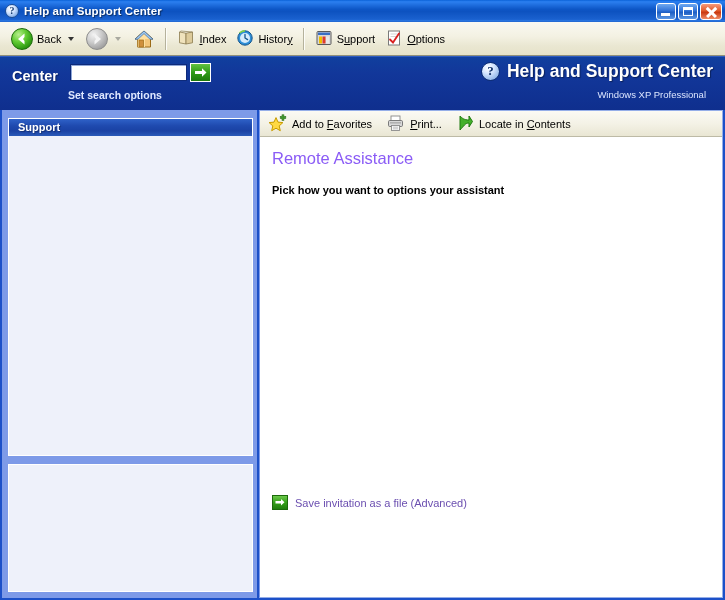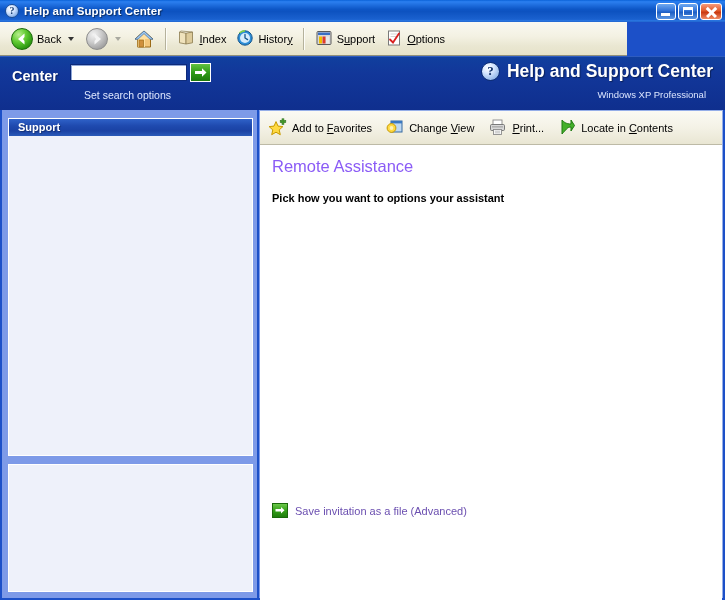--- a/index.html
+++ b/index.html
@@ -107,21 +107,21 @@
     width: 13px; height: 2.5px;
     background: #ffffff;
   }
   .win-btn.close .x1 { transform: rotate(45deg); }
   .win-btn.close .x2 { transform: rotate(-45deg); }
 
   
   .toolbar {
     position: absolute;
     left: 0; top: 22px;
-    width: 627px;
+    width: 725px;
     height: 34px;
     background: linear-gradient(180deg, #faf9f2 0%, #f3f1e2 45%, #eae7d2 72%, #e6e2c9 100%);
     display: flex;
     align-items: center;
     box-sizing: border-box;
     padding-left: 6px;
     border-bottom: 1px solid #8f8f7a;
   }
   .tb-item {
     display: flex;
@@ -215,24 +215,25 @@
     left: 190px; top: 63px;
     width: 21px; height: 19px;
     background: linear-gradient(180deg, #63c242 0%, #2f9c17 50%, #1d7a0c 100%);
     border: 1px solid #ffffff;
     box-sizing: border-box;
     cursor: default;
   }
   .go-btn svg { display: block; }
   .set-search {
     position: absolute;
-    left: 84px; top: 89px;
+    left: 68px; top: 89px;
     color: #dfe8ff;
     font-size: 10.5px;
     cursor: default;
+    font-weight: bold;
   }
   .brand {
     position: absolute;
     right: 12px; top: 61px;
     display: flex;
     align-items: center;
   }
   .brand-q {
     width: 19px; height: 19px;
     border-radius: 50%;
@@ -329,21 +330,21 @@
     position: absolute;
     left: 259px; top: 0px;
     width: 464px;
     height: 488px;
     background: #ffffff;
     border: 1px solid #95aee8;
     border-left: 1px solid #7d9ae8;
     box-sizing: border-box;
   }
   .content-toolbar {
-    height: 34px;
+    height: 26px;
     background: linear-gradient(180deg, #fbfaf4 0%, #f4f2e6 50%, #e9e6d3 100%);
     border-bottom: 1px solid #bdbaa6;
     display: flex;
     align-items: center;
     padding-left: 8px;
     box-sizing: border-box;
   }
   .ct-item {
     display: flex;
     align-items: center;
@@ -548,31 +549,20 @@
           <span>
             <svg width="19" height="18" viewBox="0 0 19 18">
               <path d="M8 3.6 L10 8.1 L14.9 8.6 L11.2 11.9 L12.3 16.7 L8 14.2 L3.7 16.7 L4.8 11.9 L1.1 8.6 L6 8.1 Z" fill="#ffd942" stroke="#c79a00" stroke-width="1"></path>
               <rect x="12.2" y="2.6" width="5.6" height="1.9" fill="#4ca832" stroke="#2c6d1c" stroke-width="0.6"></rect>
               <rect x="14" y="0.8" width="1.9" height="5.6" fill="#4ca832" stroke="#2c6d1c" stroke-width="0.6"></rect>
             </svg>
           </span>
           <span class="ct-label">Add to <u>F</u>avorites</span>
         </div>
 
-        <div class="ct-item">
-          <span>
-            <svg width="18" height="18" viewBox="0 0 18 18">
-              <rect x="5" y="3" width="11" height="11" fill="#bfd9f2" stroke="#35699f" stroke-width="1"></rect>
-              <rect x="5" y="3" width="11" height="2.4" fill="#3a78c0"></rect>
-              <circle cx="5.5" cy="10" r="4.4" fill="#ffd942" stroke="#c79a00" stroke-width="1"></circle>
-              <circle cx="5.5" cy="10" r="1.9" fill="#fff3b8"></circle>
-            </svg>
-          </span>
-          <span class="ct-label">Change <u>V</u>iew</span>
-        </div>
 
         <div class="ct-item">
           <span>
             <svg width="19" height="18" viewBox="0 0 19 18">
               <rect x="5" y="2" width="9" height="5" fill="#ffffff" stroke="#888888" stroke-width="0.9"></rect>
               <rect x="2.5" y="6.5" width="14" height="6" rx="1.2" fill="#d8d8d8" stroke="#7a7a7a" stroke-width="1"></rect>
               <rect x="4" y="8" width="11" height="1.6" fill="#b0b0b0"></rect>
               <rect x="5.5" y="11.5" width="8" height="5" fill="#f6f6f6" stroke="#8c8c8c" stroke-width="0.9"></rect>
               <line x1="7" y1="13.2" x2="12" y2="13.2" stroke="#b8b8b8" stroke-width="0.8"></line>
               <line x1="7" y1="14.8" x2="12" y2="14.8" stroke="#b8b8b8" stroke-width="0.8"></line>

